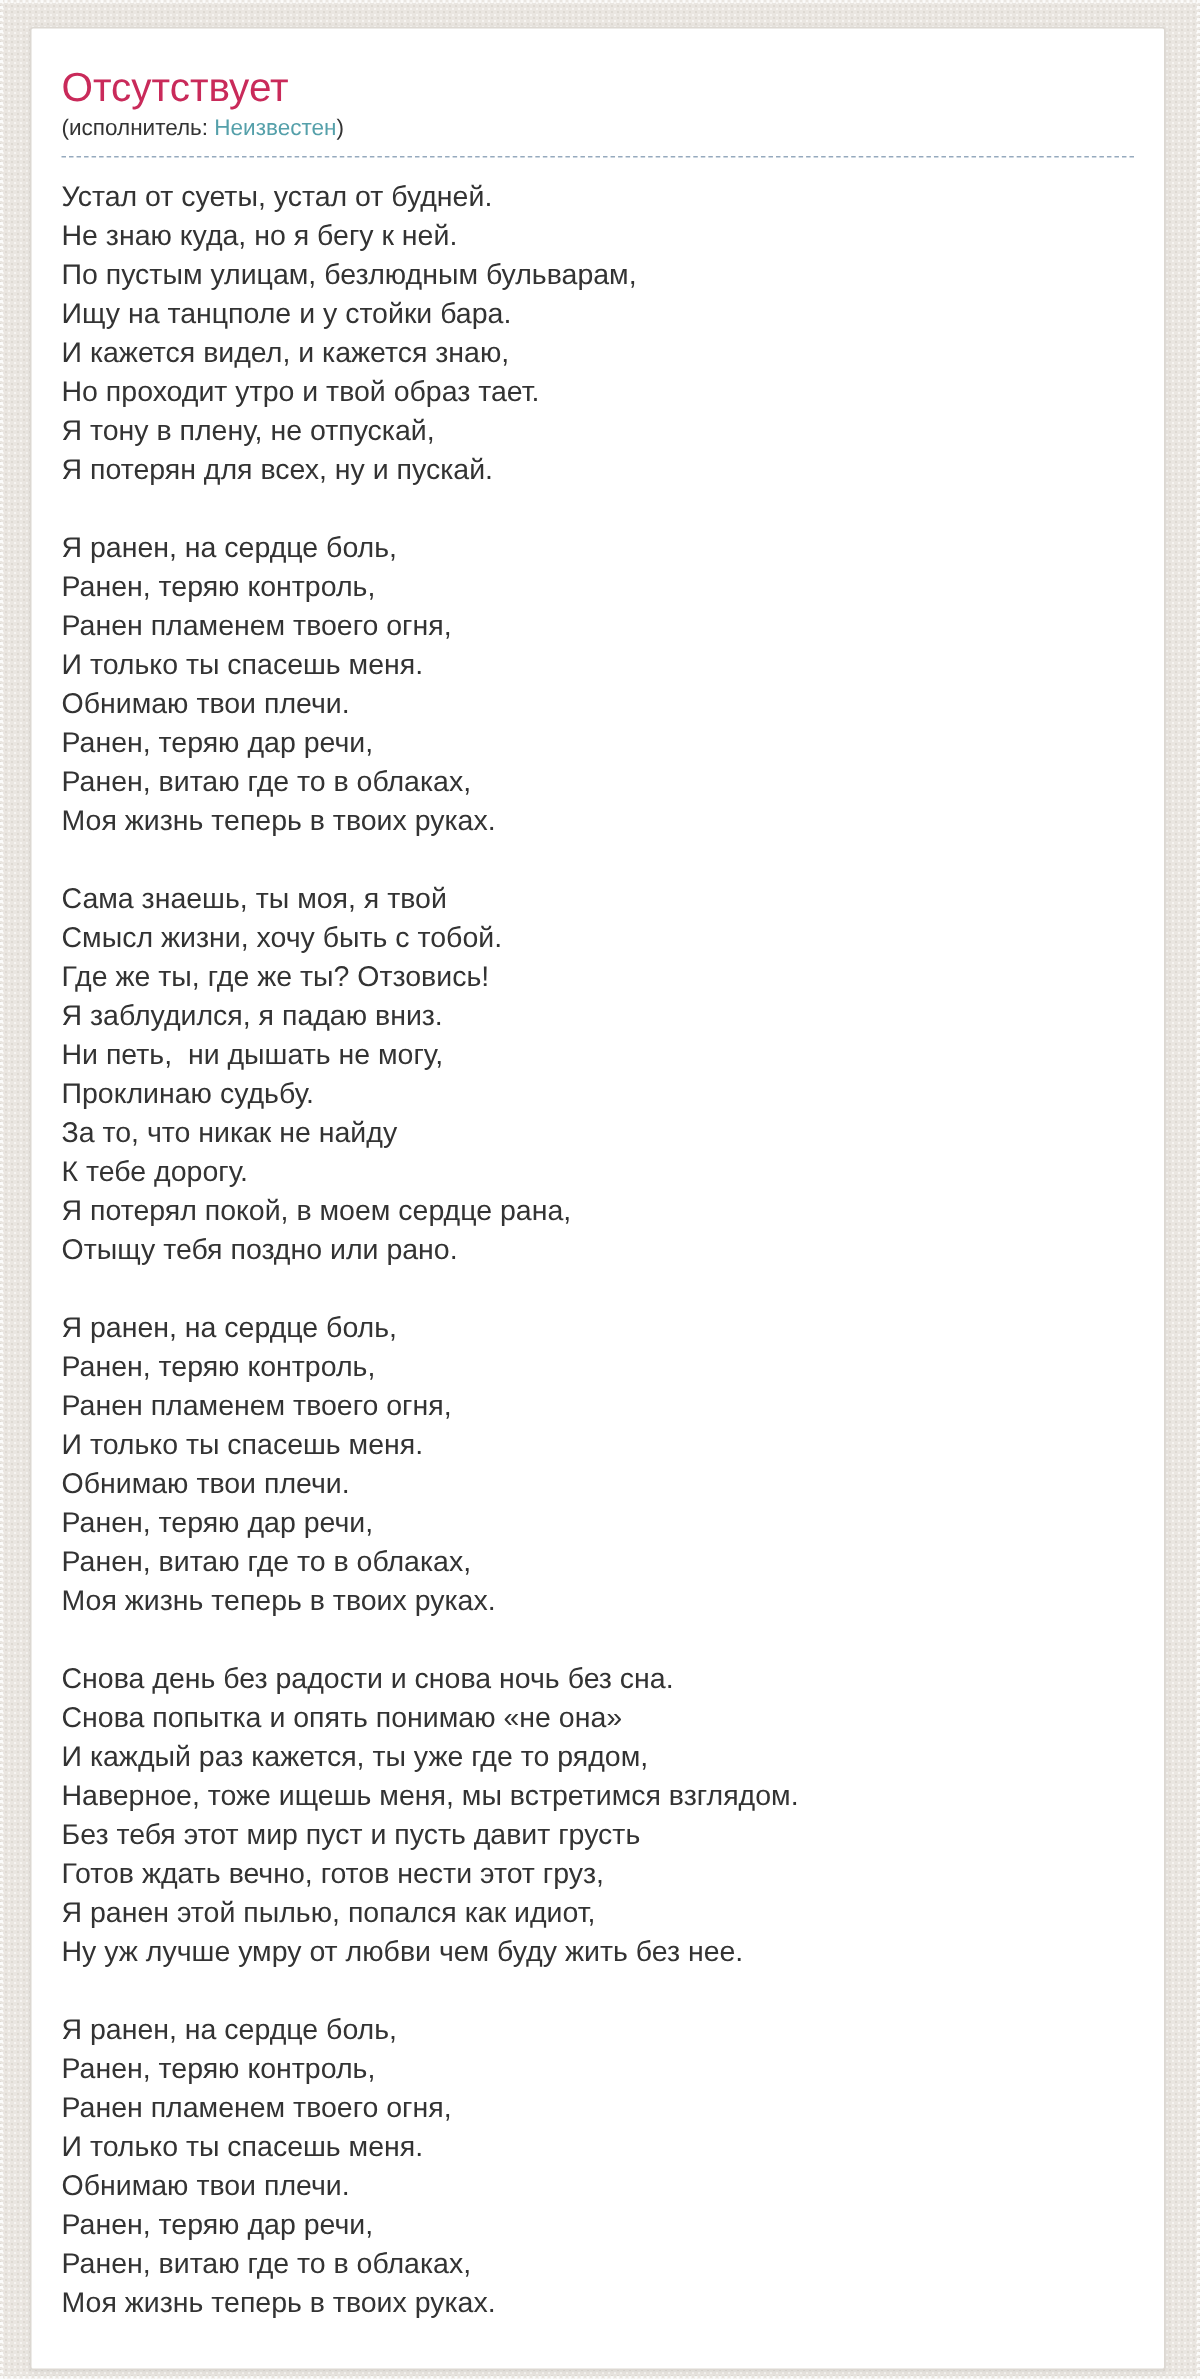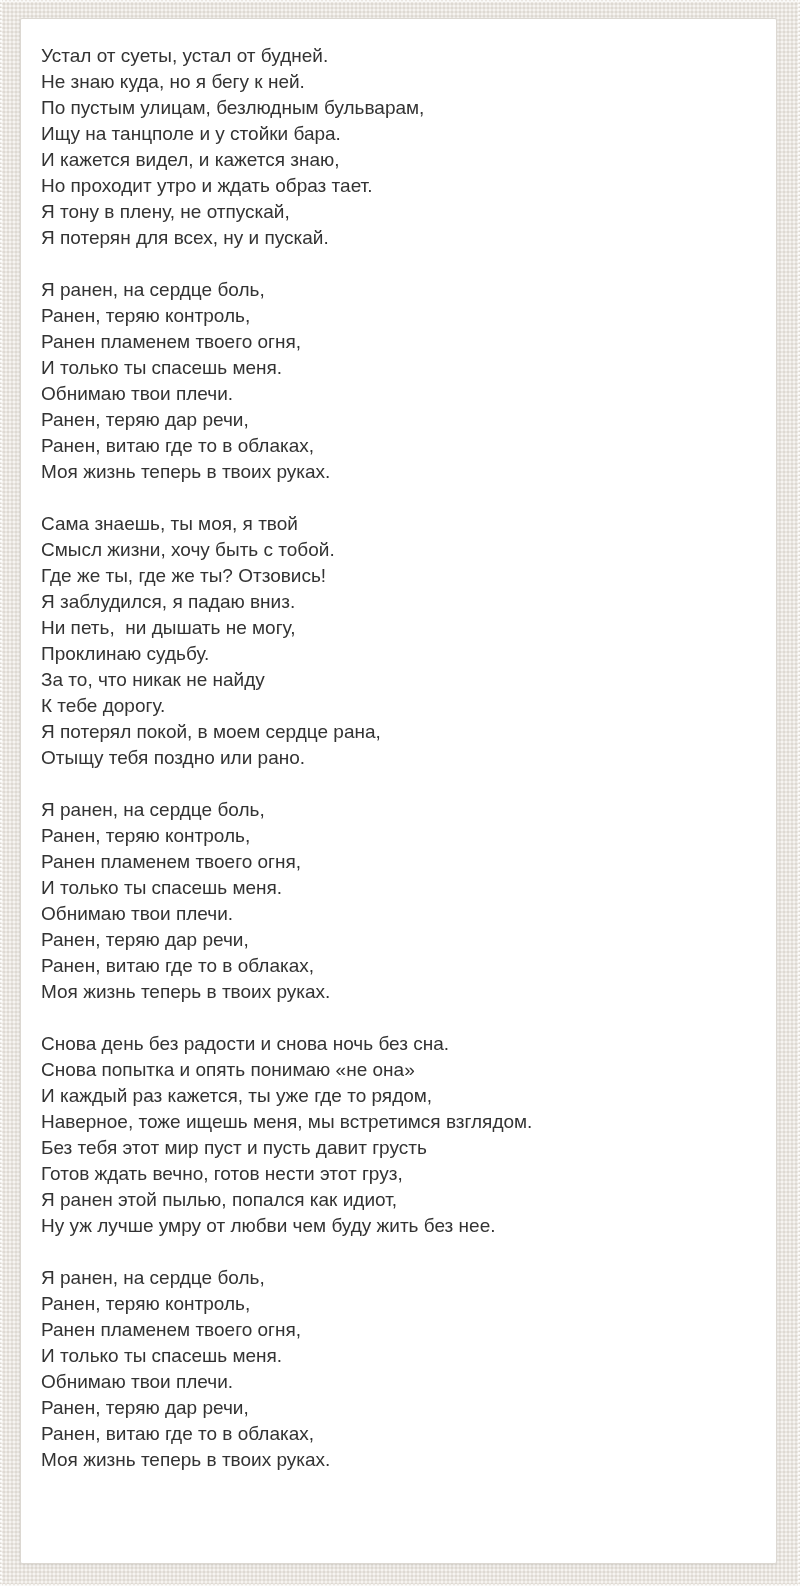--- a/index.html
+++ b/index.html
@@ -74,27 +74,31 @@
   .stanza:last-child {
     margin-bottom: 0;
   }
 </style>
 </head>
 <body>
 
 <div class="page-edge"></div>
 
 <div class="card">
+  <div class="song-header">
+    <h1 class="song-title">Отсутствует</h1>
+    <div class="artist-line"><span>(исполнитель: </span><a class="artist-link">Неизвестен</a><span>)</span></div>
+  </div>
   <div class="lyrics">
       <p class="stanza">Устал от суеты, устал от будней.
 Не знаю куда, но я бегу к ней.
 По пустым улицам, безлюдным бульварам,
 Ищу на танцполе и у стойки бара.
 И кажется видел, и кажется знаю,
-Но проходит утро и ждать образ тает.
+Но проходит утро и твой образ тает.
 Я тону в плену, не отпускай,
 Я потерян для всех, ну и пускай.</p>
       <p class="stanza">Я ранен, на сердце боль,
 Ранен, теряю контроль,
 Ранен пламенем твоего огня,
 И только ты спасешь меня.
 Обнимаю твои плечи.
 Ранен, теряю дар речи,
 Ранен, витаю где то в облаках,
 Моя жизнь теперь в твоих руках.</p>

